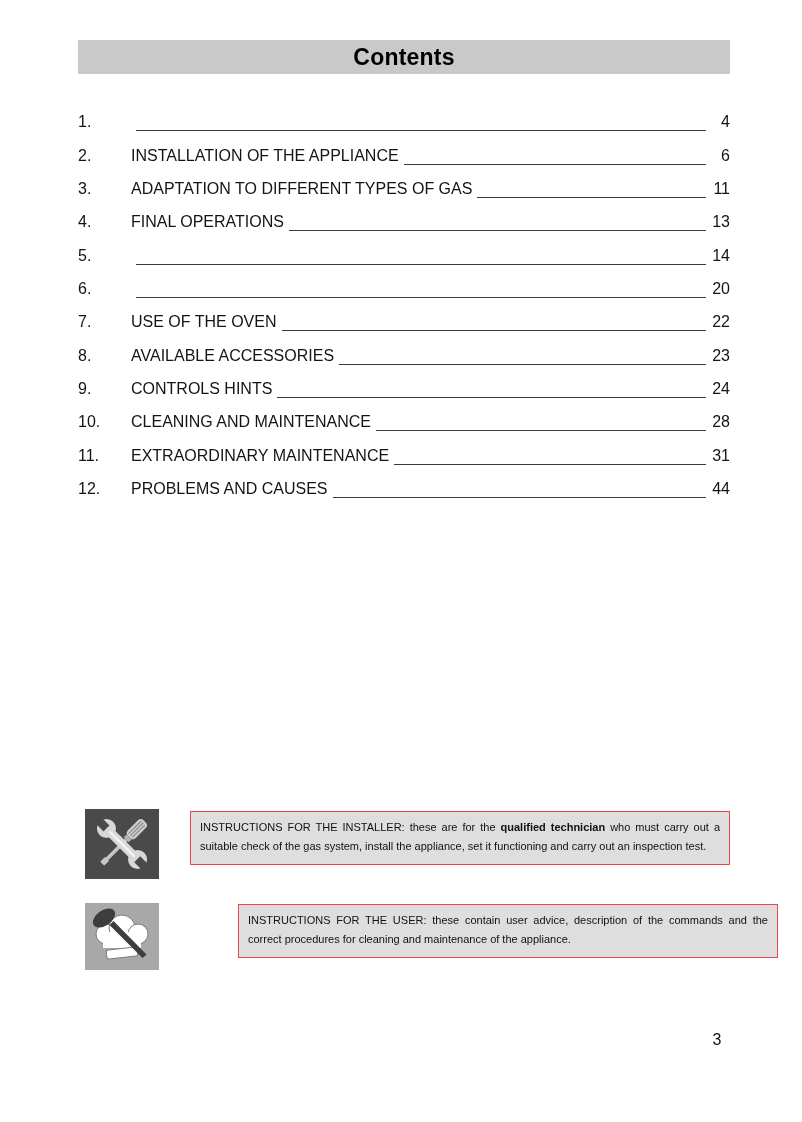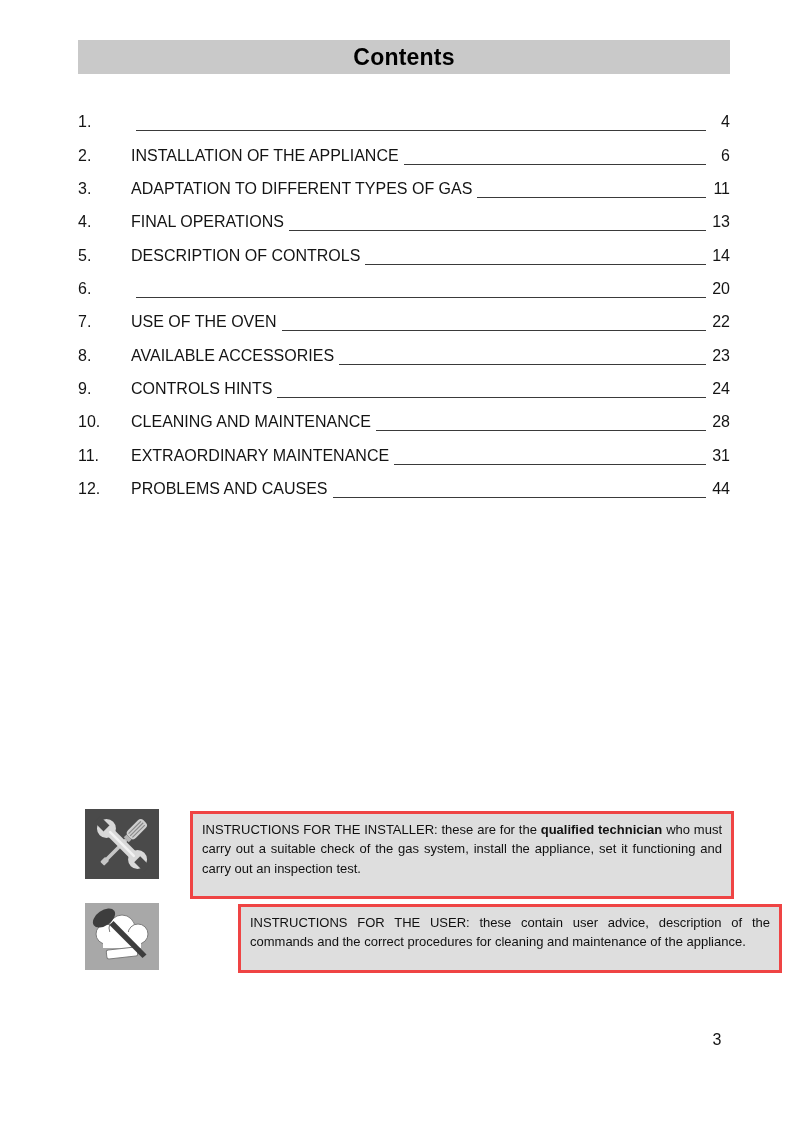--- a/index.html
+++ b/index.html
@@ -46,23 +46,23 @@
   .info-icon {
     position: absolute; left: 85px;
     width: 74px; display: block;
   }
   .icon-installer { top: 809px; height: 70px; }
   .icon-user { top: 903px; height: 67px; }
 
   .info-box {
     position: absolute; left: 190px; width: 520px;
     background: #dedede;
-    border: 3px solid #ef4444;
-    padding: 6px 9px 18px 9px;
-    font-size: 13px; line-height: 19.4px;
+    border: 1px solid #ef4444;
+    padding: 6px 9px 7px 9px;
+    font-size: 11px; line-height: 19.4px;
     text-align: justify;
     color: #111;
   }
   .box-installer { top: 811px; }
   .box-user { top: 904px; margin-left: 48px; }
 
   .page-num {
     position: absolute; left: 700px; top: 1031px; width: 34px;
     text-align: center; font-size: 16px; color: #141414;
   }
@@ -93,21 +93,20 @@
     <span class="toc-page">11</span>
   </div>
   <div class="toc-row">
     <span class="toc-num">4.</span>
     <span class="toc-title">FINAL OPERATIONS</span>
     <span class="toc-leader"></span>
     <span class="toc-page">13</span>
   </div>
   <div class="toc-row">
     <span class="toc-num">5.</span>
-    <span class="toc-title">DESCRIPTION OF CONTROLS</span>
     <span class="toc-leader"></span>
     <span class="toc-page">14</span>
   </div>
   <div class="toc-row">
     <span class="toc-num">6.</span>
     <span class="toc-leader"></span>
     <span class="toc-page">20</span>
   </div>
   <div class="toc-row">
     <span class="toc-num">7.</span>

